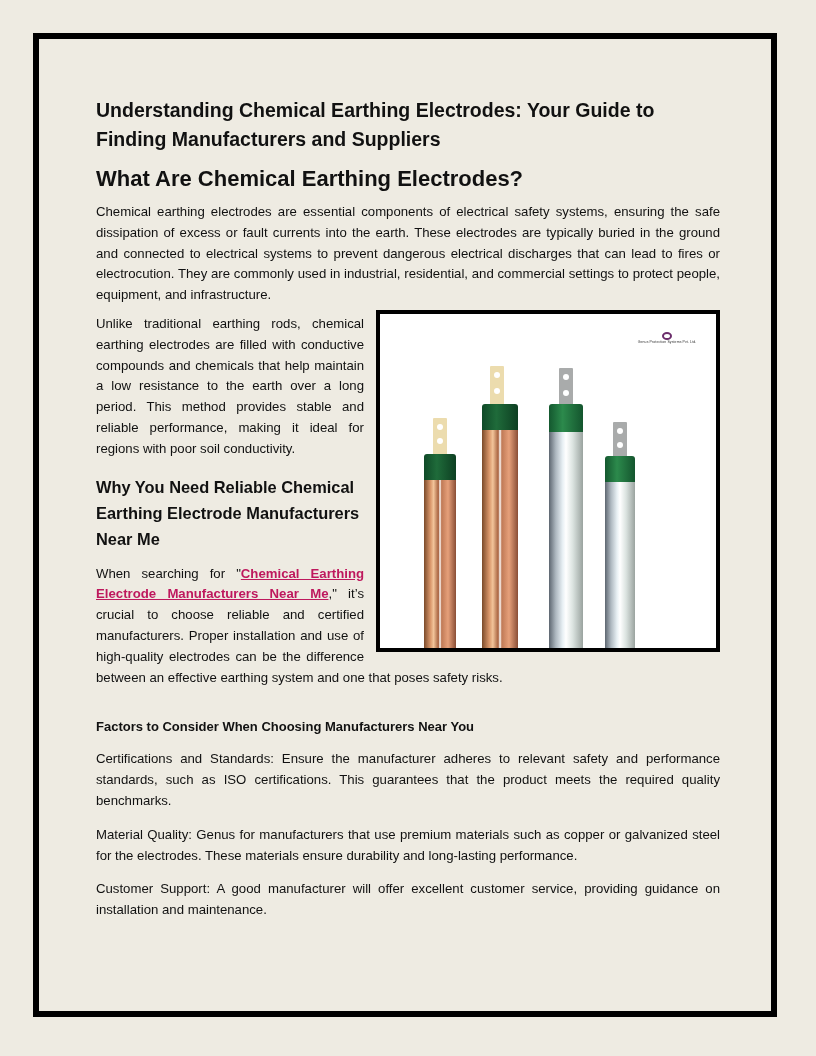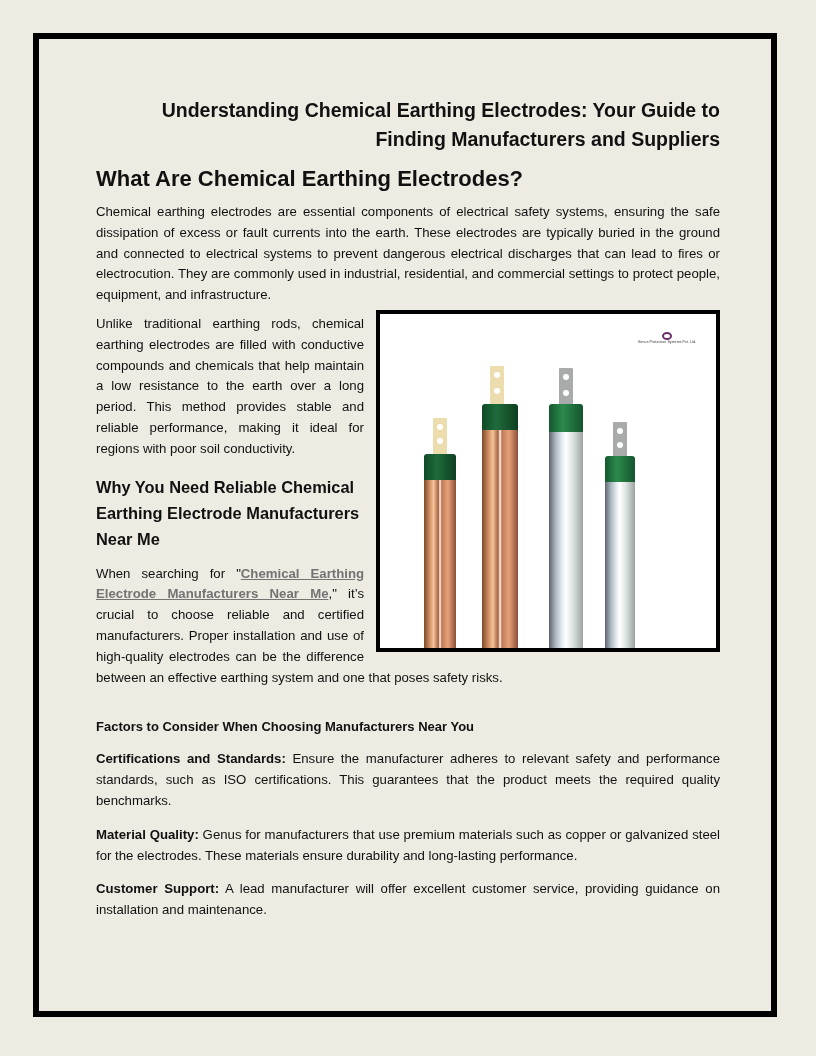--- a/index.html
+++ b/index.html
@@ -28,21 +28,21 @@
   .content {
     position: absolute;
     left: 96px; top: 96px;
     width: 624px;
     font-size: 13.2px;
     line-height: 20.8px;
   }
   h1 {
     font-size: 19.5px;
     line-height: 29px;
-    text-align: right;
+    text-align: left;
     font-weight: bold;
     margin: 0 0 14px 0;
     padding: 0;
   }
   h2.main {
     font-size: 22px;
     font-weight: bold;
     margin: 0 0 12px 0;
     line-height: 22px;
   }
@@ -69,25 +69,25 @@
     margin: 0 0 12px 0;
     text-align: left;
   }
   h3 {
     font-size: 13px;
     font-weight: bold;
     margin: 16px 0 12px 0;
     line-height: 20px;
   }
   a.link {
-    color: #737373;
+    color: #be185d;
     font-weight: bold;
     text-decoration: underline;
   }
-  b { font-weight: bold; }
+  b { font-weight: normal; }
 
   
   .rod { position: absolute; }
   .lug {
     position: absolute;
     width: 14px;
     border-radius: 1px;
   }
   .lug .hole {
     position: absolute; left: 4px;
@@ -188,16 +188,16 @@
 
   <p>
     <b>Certifications and Standards:</b><span> Ensure the manufacturer adheres to relevant safety and performance standards, such as ISO certifications. This guarantees that the product meets the required quality benchmarks.</span>
   </p>
 
   <p>
     <b>Material Quality:</b><span> Genus for manufacturers that use premium materials such as copper or galvanized steel for the electrodes. These materials ensure durability and long-lasting performance.</span>
   </p>
 
   <p>
-    <b>Customer Support:</b><span> A lead manufacturer will offer excellent customer service, providing guidance on installation and maintenance.</span>
+    <b>Customer Support:</b><span> A good manufacturer will offer excellent customer service, providing guidance on installation and maintenance.</span>
   </p>
 
 </div>
 
 </body></html>

